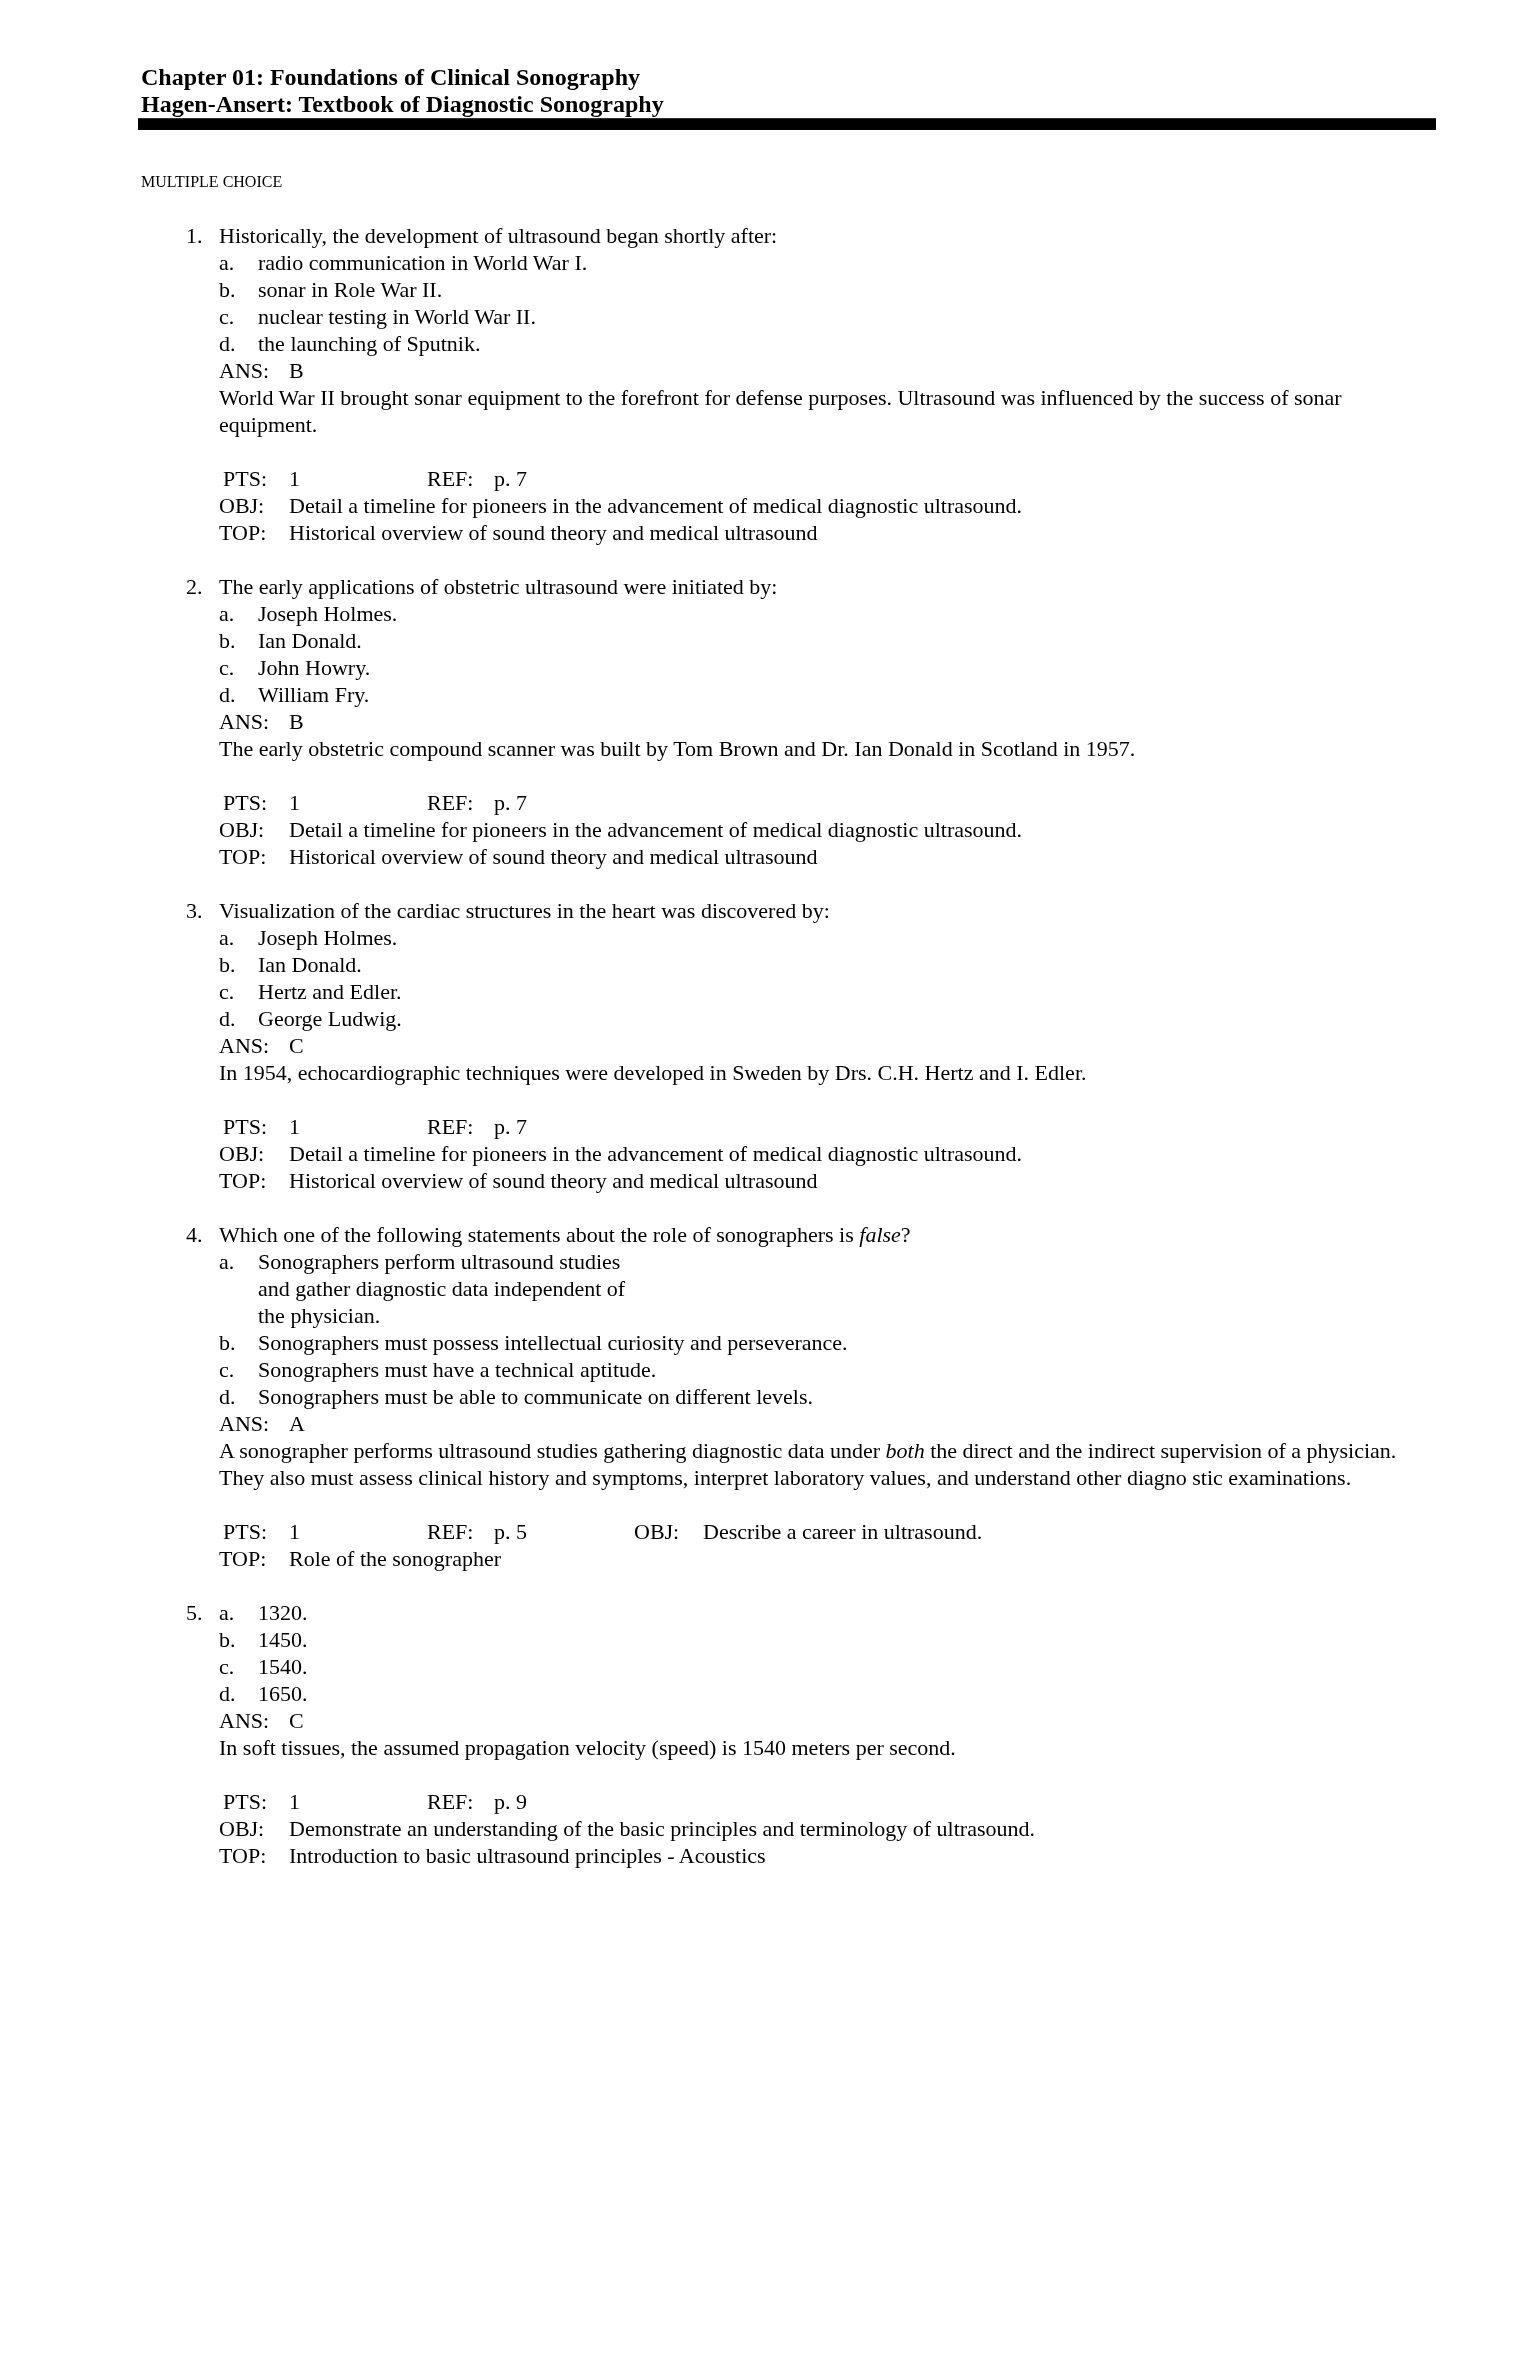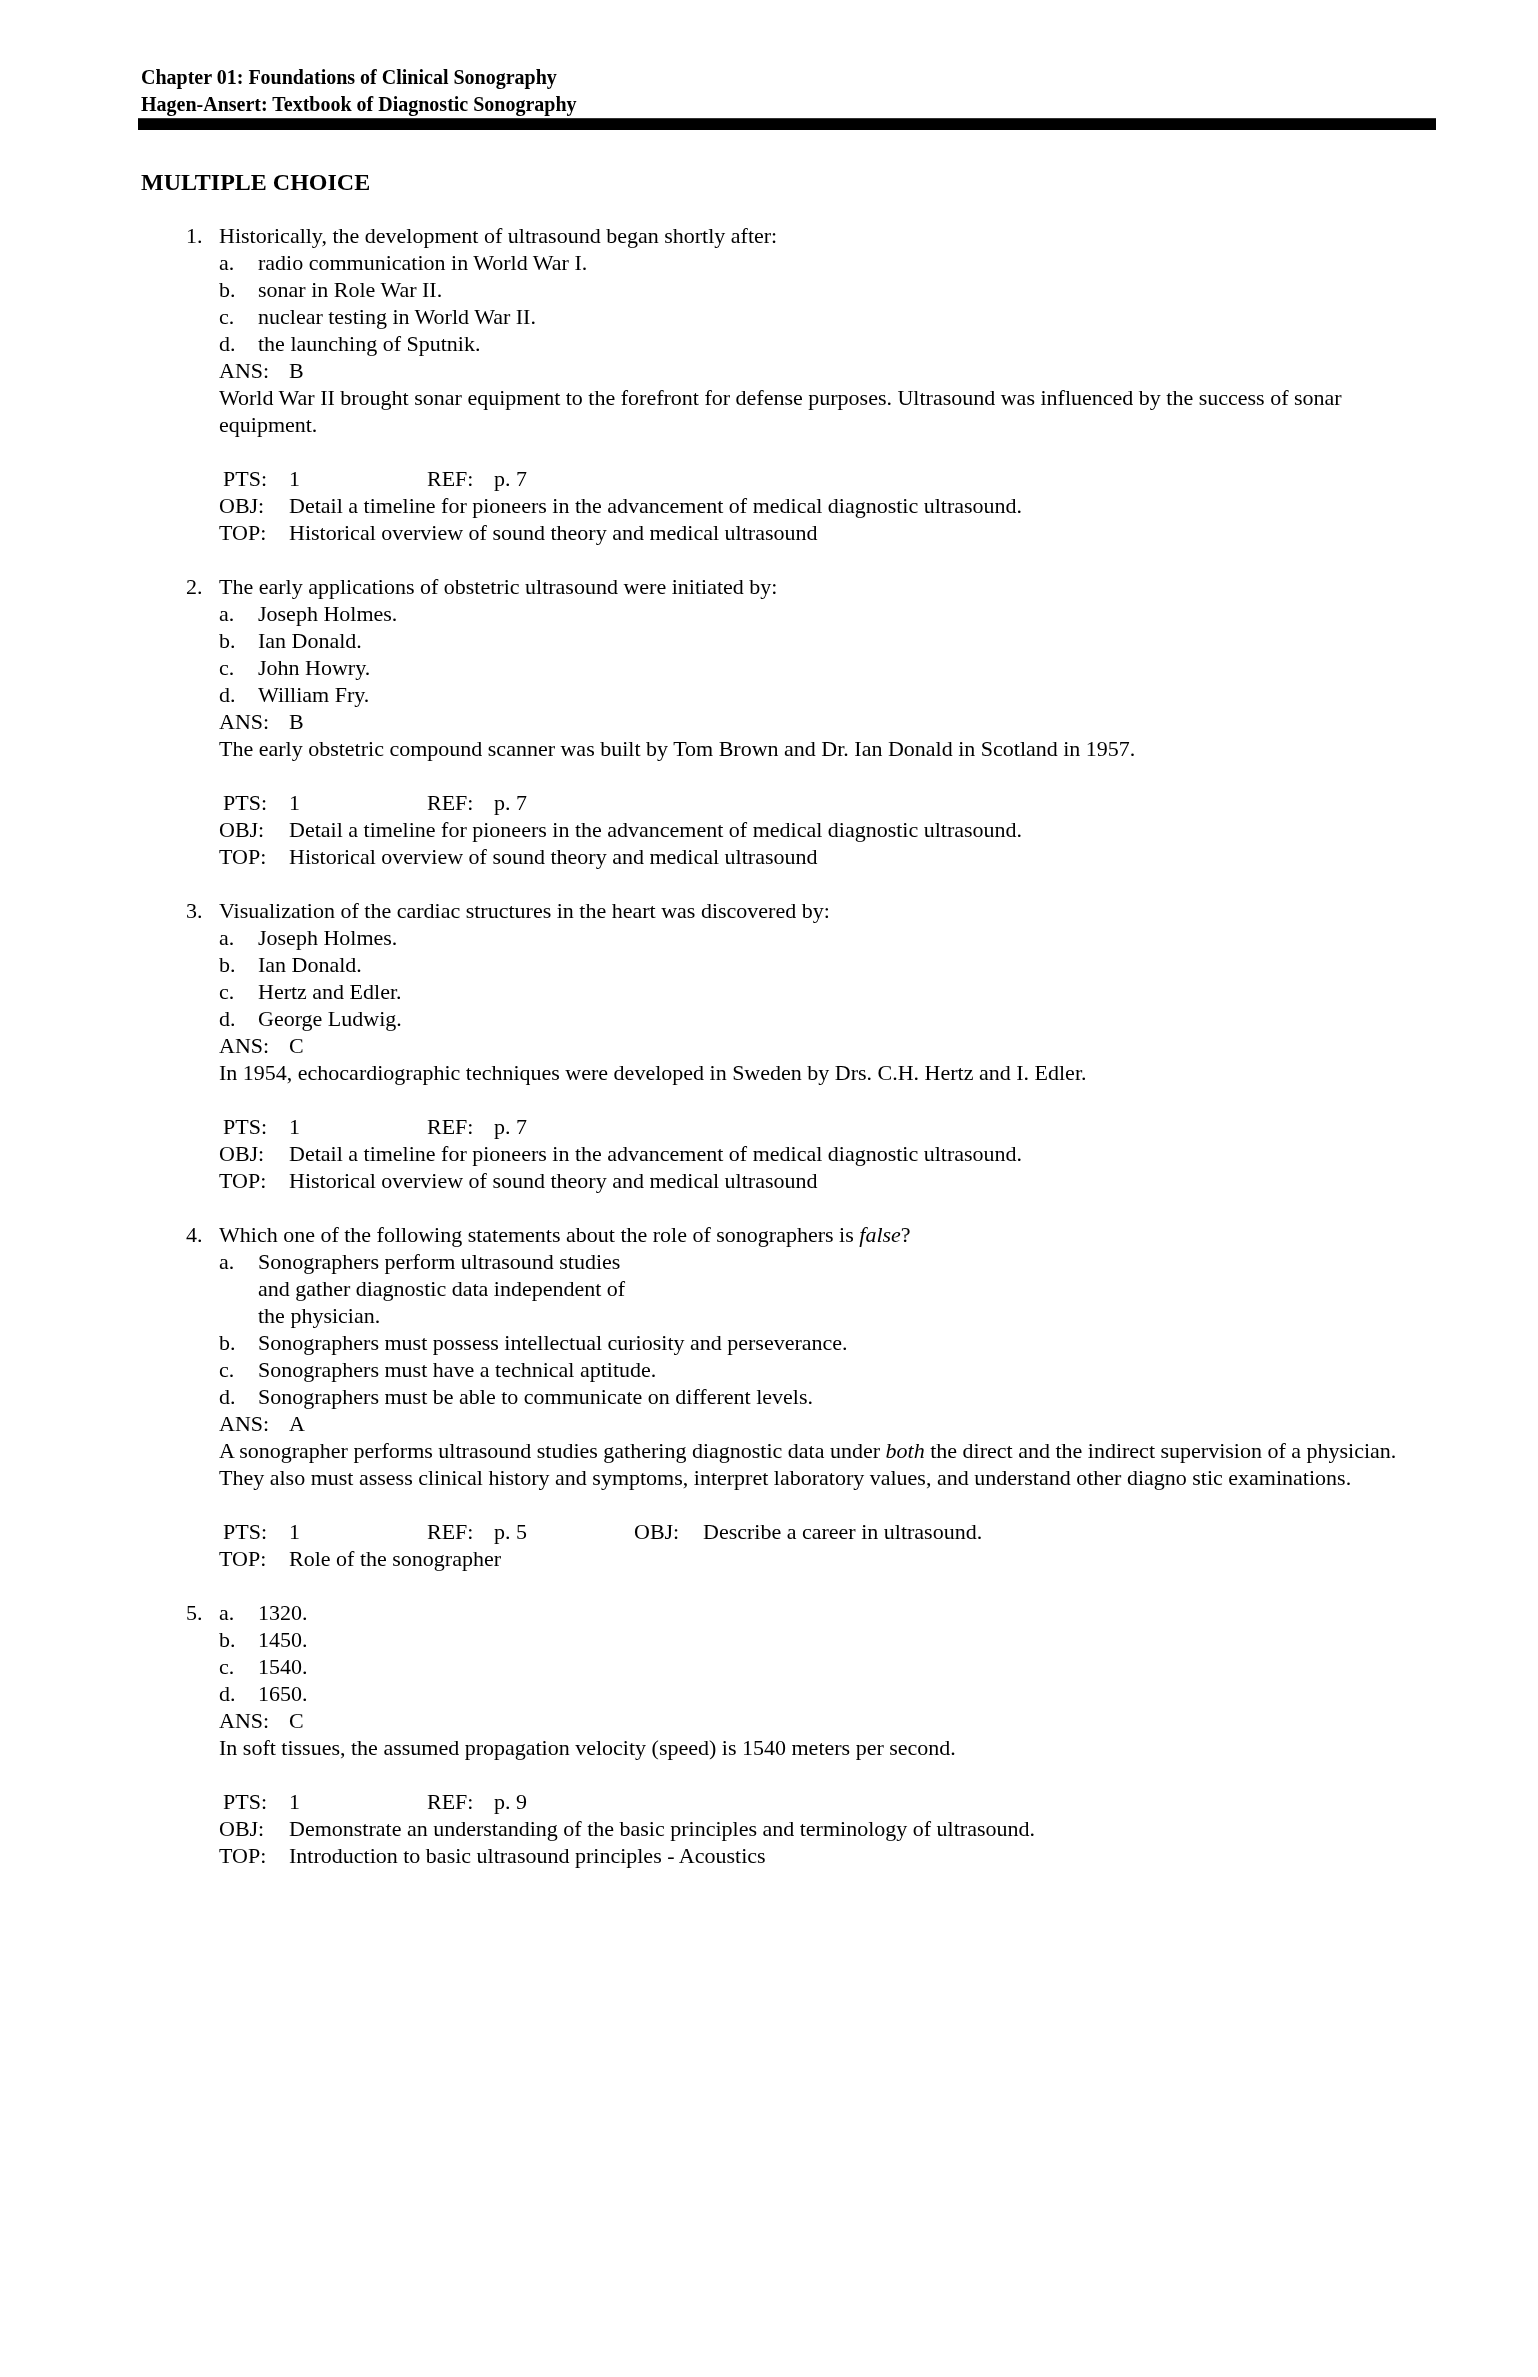--- a/index.html
+++ b/index.html
@@ -1,21 +1,21 @@
 <!DOCTYPE html>
 <html style="font-size:11.2px"><head>
 <meta charset="utf-8">
 <style>
   html, body { margin: 0; padding: 0; background: #ffffff; }
   body { width: 1538px; height: 2377px; position: relative; overflow: hidden;
          font-family: "Liberation Serif", "DejaVu Serif", serif; color: #000; }
   .page-header { position: absolute; left: 141px; top: 64px; font-weight: bold;
-                 font-size: 20px; line-height: 26.6px; }
+                 font-size: 24px; line-height: 26.6px; }
   .header-rule { position: absolute; left: 138px; top: 118px; width: 1298px; height: 12px; background: #000; border-top: 0.7px solid #333; box-sizing: border-box; }
-  .section-title { position: absolute; left: 141px; top: 169px; font-weight: bold; font-size: 24px; line-height: 26.6px; }
+  .section-title { position: absolute; left: 141px; top: 169px; font-weight: normal; font-size: 16px; line-height: 26.6px; }
   .body { position: absolute; left: 0; top: 222px; width: 1538px; font-size: 22px; line-height: 27px; }
   .q { position: relative; margin-bottom: 27px; }
   .q-stem { position: relative; padding-left: 219px; }
   .q-num { position: absolute; left: 186px; top: 0; }
   .opts { margin: 0; padding: 0; list-style: none; }
   .opt { position: relative; padding-left: 258px; padding-right: 489px; }
   .opt-letter { position: absolute; left: 219px; top: 0; }
   .ans { padding-left: 219px; margin-top: 0; }
   .rationale { padding-left: 219px; padding-right: 112px; }
   .meta { margin-top: 27px; padding-left: 219px; position: relative; }

